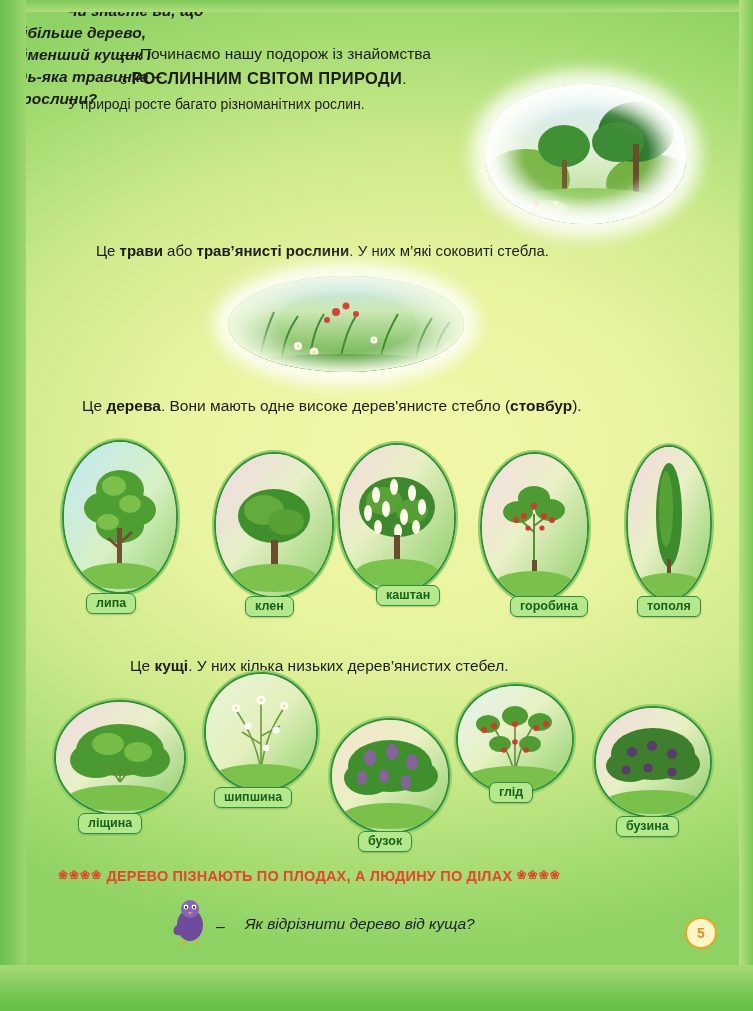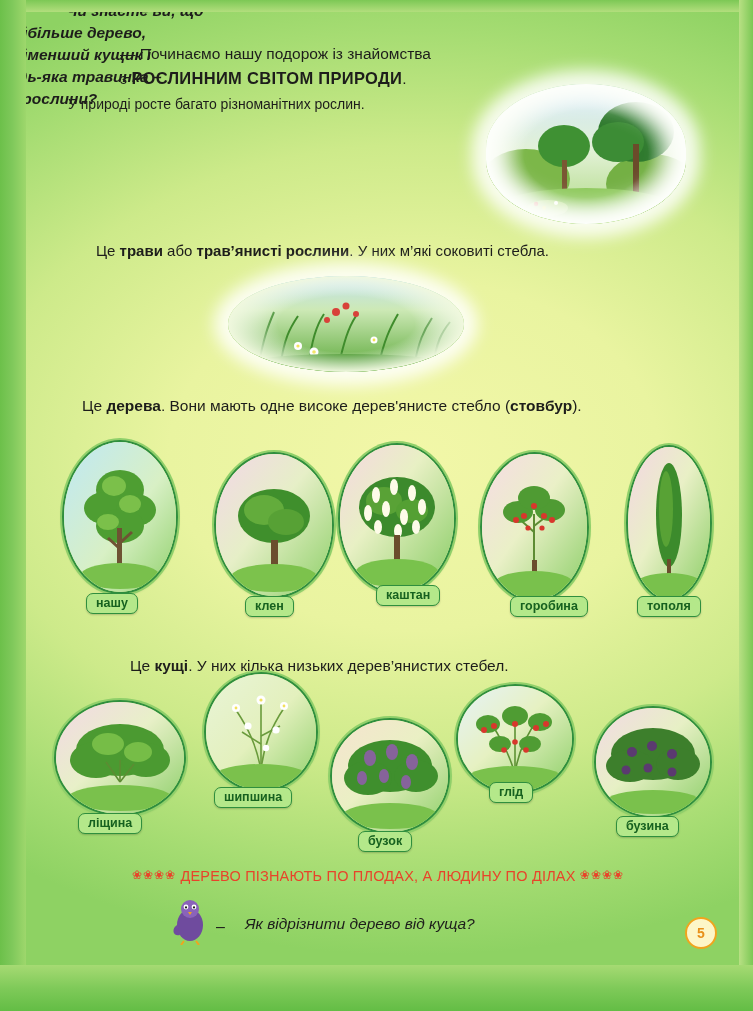--- a/index.html
+++ b/index.html
@@ -145,23 +145,23 @@
     text-align: center;
     padding: 2px 9px 3px;
     white-space: nowrap;
     box-shadow: 0 1px 2px rgba(0,0,0,.2);
   }
 
   
   #proverb {
     position: absolute;
     left: 58px; top: 868px; width: 640px;
-    text-align: center;
+    text-align: left;
     font-size: 14.5px;
-    font-weight: normal;
+    font-weight: bold;
     color: #e8442a;
     letter-spacing: .2px;
   }
   .flowers {
     display: inline-block;
     color: #e8442a;
     font-size: 12px;
     letter-spacing: 1px;
     vertical-align: 2px;
   }
@@ -327,21 +327,21 @@
       <g fill="#7bc04a">
         <ellipse cx="50" cy="44" rx="12" ry="10"></ellipse>
         <ellipse cx="66" cy="62" rx="11" ry="9"></ellipse>
         <ellipse cx="44" cy="80" rx="11" ry="8"></ellipse>
       </g>
       <rect x="53" y="86" width="5" height="44" fill="#6e5233"></rect>
       <path d="M55 106 L44 96 M57 100 L68 90" stroke="#6e5233" stroke-width="3" fill="none"></path>
       <ellipse cx="56" cy="134" rx="40" ry="13" fill="#79c04c"></ellipse>
     </svg>
   </div>
-  <div class="label" style="left:86px; top:593px;">нашу</div>
+  <div class="label" style="left:86px; top:593px;">липа</div>
 
   <div class="oval" style="left:214px; top:452px; width:116px; height:142px;">
     <svg width="116" height="142" viewBox="0 0 116 142">
       <defs>
           <linearGradient id="g2" x1="0" y1="0" x2="1" y2="1">
         <stop offset="0%" stop-color="#f3d7e8"></stop>
             <stop offset="45%" stop-color="#e6efc7"></stop>
             <stop offset="100%" stop-color="#8ccf67"></stop>
           </linearGradient>
         </defs>

